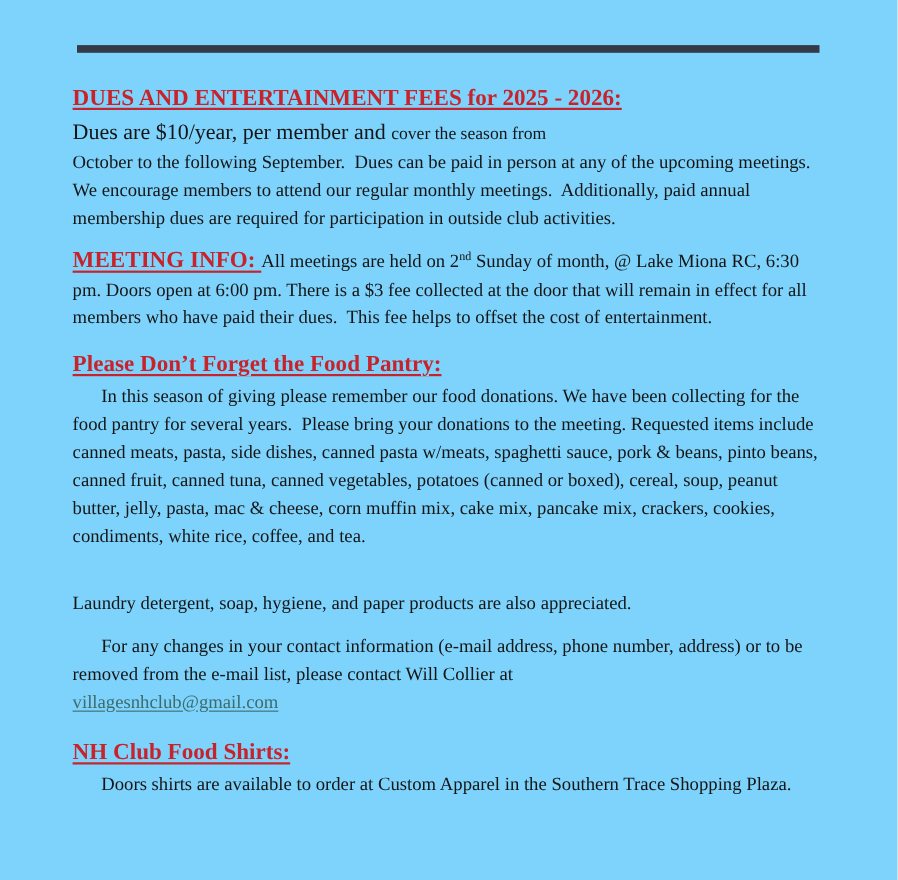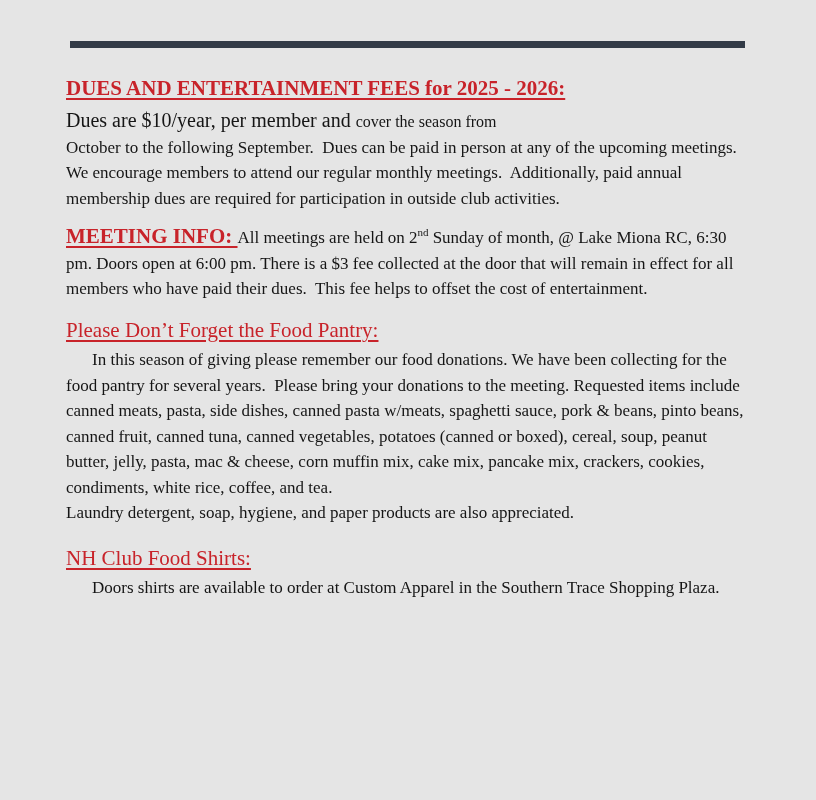--- a/index.html
+++ b/index.html
@@ -1,20 +1,20 @@
 <!DOCTYPE html>
 <html><head>
 <meta charset="utf-8">
 <style>
   html, body { margin:0; padding:0; background:#ffffff; }
   .page {
     position: relative;
     width: 816px;
     height: 800px;
-    background: #e5e5e5;
+    background: #7dd3fc;
     font-family: "Liberation Serif", serif;
     color: #151515;
     overflow: hidden;
     box-sizing: border-box;
   }
   .top-rule {
     height: 7px;
     background: #333b47;
     margin: 41px 71px 0 70px;
   }
@@ -26,21 +26,21 @@
     font-weight: bold;
     color: #c8232a;
     text-decoration: underline;
     text-decoration-thickness: 2px;
     text-underline-offset: 3px;
     line-height: 1.25;
     margin: 0 0 7px 0;
   }
   .sec-reg {
     font-size: 21px;
-    font-weight: normal;
+    font-weight: bold;
     color: #c8232a;
     text-decoration: underline;
     text-decoration-thickness: 1.5px;
     text-underline-offset: 3px;
     line-height: 1.25;
     margin: 15px 0 4px 0;
   }
   .sec-reg.more-gap { margin-top: 19px; }
   .body {
     font-size: 17px;
@@ -61,21 +61,21 @@
   sup.ord { font-size: 11px; line-height: 0; vertical-align: super; }
   .red-note {
     color: #c8232a;
     font-size: 17px;
     line-height: 25.5px;
     margin: 3px 0 17px 0;
     white-space: pre-wrap;
   }
   .u { text-decoration: underline; text-underline-offset: 2px; }
   .indent { text-indent: 26px; }
-  .block-line { display: block; text-indent: 0; }
+  .block-line { display: block; text-indent: 0; margin-top: 36px; }
   .email-link {
     color: #3e6b6d;
     text-decoration: underline;
     text-underline-offset: 2px;
     cursor: pointer;
   }
 </style>
 </head>
 <body>
 
@@ -90,19 +90,20 @@
     <p class="body"><span class="intro-large">Dues are $10/year, per member and </span><span class="intro-small">cover the season from</span><br><span>October to the following September.  Dues can be paid in person at any of the upcoming meetings. We encourage members to attend our regular monthly meetings.  Additionally, paid annual membership dues are required for participation in outside club activities.</span></p>
 
     <p class="body"><span class="inline-heading">MEETING INFO: </span><span>All meetings are held on 2</span><sup class="ord">nd</sup><span> Sunday of month, @ Lake Miona RC, 6:30 pm. Doors open at 6:00 pm. There is a $3 fee collected at the door that will remain in effect for all members who have paid their dues.  This fee helps to offset the cost of entertainment.</span></p>
 
 
     <h3 class="sec-reg">Please Don’t Forget the Food Pantry:</h3>
 
     <p class="body indent"><span>In this season of giving please remember our food donations. We have been collecting for the food pantry for several years.  Please bring your donations to the meeting. Requested items include canned meats, pasta, side dishes, canned pasta w/meats, spaghetti sauce, pork &amp; beans, pinto beans, canned fruit, canned tuna, canned vegetables, potatoes (canned or boxed), cereal, soup, peanut butter, jelly, pasta, mac &amp; cheese, corn muffin mix, cake mix, pancake mix, crackers, cookies, condiments, white rice, coffee, and tea.</span><span class="block-line">Laundry detergent, soap, hygiene, and paper products are also appreciated.</span></p>
 
 
+    <p class="body indent"><span>For any changes in your contact information (e-mail address, phone number, address) or to be removed from the e-mail list, please contact Will Collier at</span><br><a class="email-link">villagesnhclub@gmail.com</a></p>
 
     <h3 class="sec-reg more-gap">NH Club Food Shirts:</h3>
 
     <p class="body indent"><span>Doors shirts are available to order at Custom Apparel in the Southern Trace Shopping Plaza.</span></p>
 
   </div>
 </div>
 
 </body></html>

